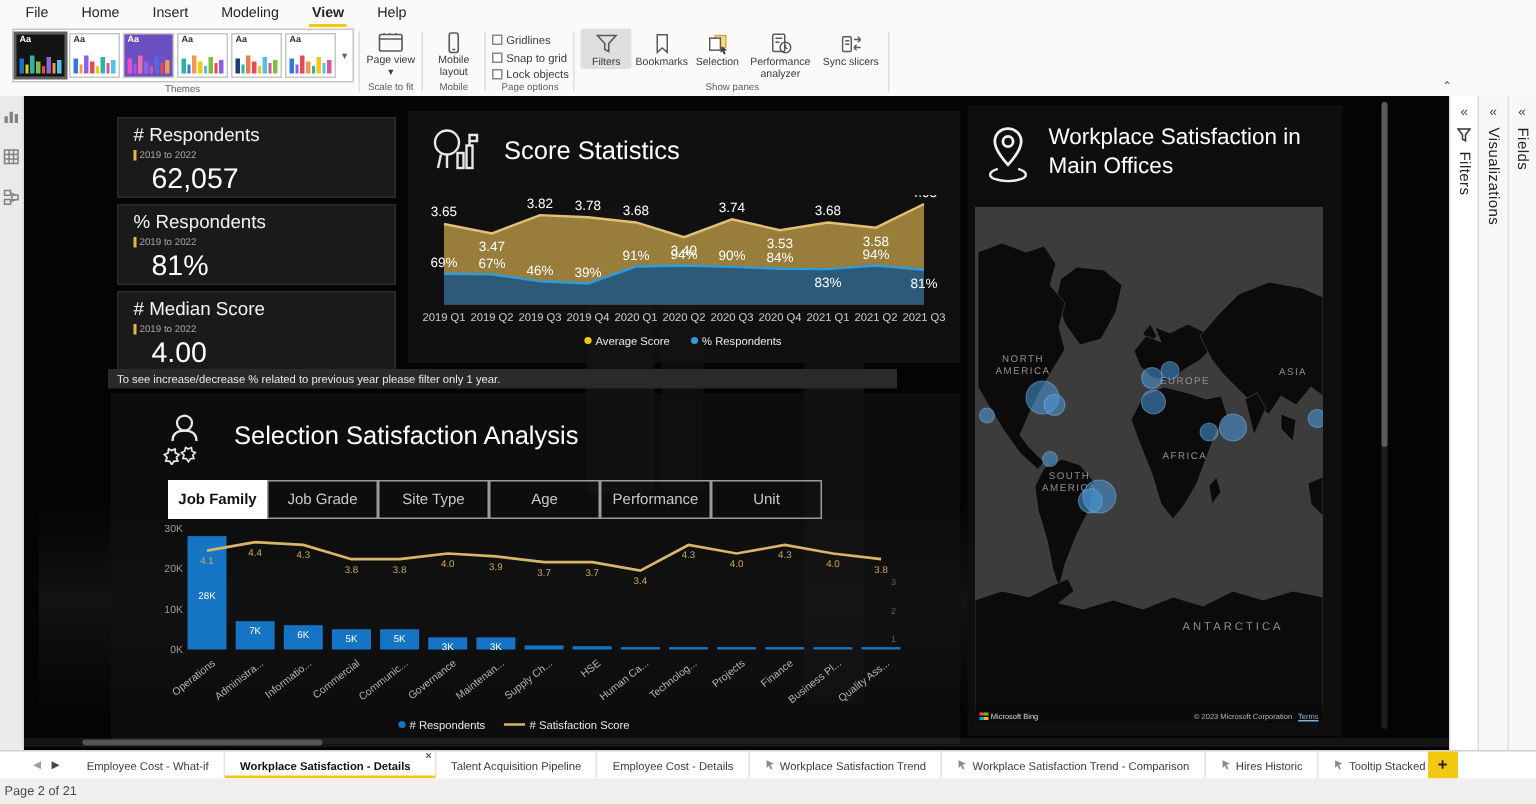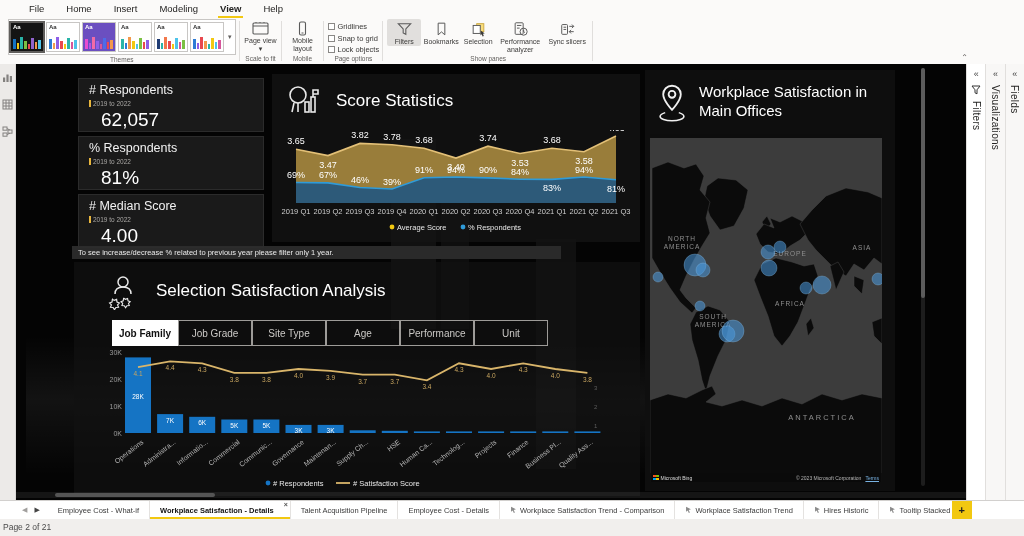--- a/index.html
+++ b/index.html
@@ -1,20 +1,20 @@
 <!DOCTYPE html>
 <html><head>
 <meta charset="utf-8">
 <style>
   html,body{margin:0;padding:0;width:1024px;height:536px;overflow:hidden;}
   *{box-sizing:border-box;}
   .app{position:relative;width:1024px;height:536px;background:#fff;font-family:"Liberation Sans",sans-serif;color:#252423;}
 
   
-  .menubar{position:absolute;left:0;top:0;width:1024px;height:18px;background:#fbfaf9;display:flex;align-items:stretch;padding-left:18px;}
+  .menubar{position:absolute;left:0;top:0;width:1024px;height:18px;background:#fbfaf9;display:flex;align-items:stretch;padding-left:6px;}
   .menu-item{font-size:9.5px;line-height:18px;padding:0 11px;cursor:default;color:#252423;position:relative;}
   .menu-item.active{font-weight:700;}
   .menu-item.active::after{content:"";position:absolute;left:9px;right:9px;bottom:0;height:2.5px;background:#f2c811;}
 
   
   .ribbon{position:absolute;left:0;top:18px;width:1024px;height:46px;background:#fbfaf9;display:flex;padding-left:4px;}
   .rgroup{display:flex;flex-direction:column;justify-content:space-between;padding:1px 4px 0 4px;position:relative;}
   .rgroup::after{content:"";position:absolute;right:0;top:3px;bottom:3px;width:1px;background:#e0dedc;}
   .rgc{display:flex;align-items:flex-start;gap:3px;}
   .rlabel{font-size:6.5px;color:#605e5c;text-align:center;padding:1px 0 2px 0;}
@@ -46,21 +46,21 @@
   .kpi-title{position:absolute;left:10px;top:4px;font-size:12.5px;color:#f2f2f2;}
   .kpi-period{position:absolute;left:10px;top:21px;display:flex;align-items:center;gap:2px;}
   .kpi-bar{width:2px;height:7px;background:#e8b63d;}
   .kpi-period span{font-size:6.5px;color:#a9a7a4;}
   .kpi-value{position:absolute;left:22px;top:30px;font-size:19px;color:#fff;}
 
   .panel{position:absolute;background:rgba(20,20,20,.82);}
   .panel-head{position:absolute;display:flex;align-items:center;gap:14px;}
   .panel-title{color:#ffffff;font-size:17px;font-weight:400;line-height:20px;}
 
-  .note{position:absolute;left:56px;top:182px;width:489px;height:13px;background:rgba(44,44,44,.95);color:#eaeaea;font-size:7.5px;line-height:13px;padding-left:6px;}
+  .note{position:absolute;left:56px;top:182px;width:526px;height:13px;background:rgba(44,44,44,.95);color:#eaeaea;font-size:7.5px;line-height:13px;padding-left:6px;}
 
   .btn-row{position:absolute;left:38px;top:58px;display:flex;}
   .a-btn{height:26px;border:1px solid #9d9b98;color:#cbc9c6;background:transparent;font-size:10px;display:flex;align-items:center;justify-content:center;width:74px;cursor:default;font-family:"Liberation Sans",sans-serif;}
   .a-btn.active{background:#fff;color:#111;font-weight:700;border-color:#fff;width:66px;}
 
   .map-box{position:absolute;left:5px;top:64px;width:232px;height:348px;background:#3c3c3c;border-top:4px solid #0d0d0d;overflow:hidden;}
   .map-attr{position:absolute;left:0;right:0;bottom:0;height:9px;background:rgba(10,10,10,.65);display:flex;align-items:center;justify-content:space-between;padding:0 3px;}
   .map-attr .l{display:flex;align-items:center;gap:2px;font-size:5px;color:#ddd;}
   .ms-logo{display:grid;grid-template-columns:2.5px 2.5px;grid-template-rows:2.5px 2.5px;gap:.5px;}
   .ms-logo i{display:block;}
@@ -656,29 +656,29 @@
         </div>
         <div class="tab">
           <span>Employee Cost - Details</span>
         </div>
         <div class="tab">
           <span style="display: flex;">
             <svg width="7" height="8" viewBox="0 0 8 9">
               <path d="M1.2,0.8 L6.8,3.6 L4.2,4.4 L5.6,7.4 L4.4,7.9 L3.1,5 L1.2,6.6 Z" fill="#8a8a8a"></path>
             </svg>
           </span>
-          <span>Workplace Satisfaction Trend - Comparison</span>
+          <span>Workplace Satisfaction Trend</span>
         </div>
         <div class="tab">
           <span style="display: flex;">
             <svg width="7" height="8" viewBox="0 0 8 9">
               <path d="M1.2,0.8 L6.8,3.6 L4.2,4.4 L5.6,7.4 L4.4,7.9 L3.1,5 L1.2,6.6 Z" fill="#8a8a8a"></path>
             </svg>
           </span>
-          <span>Workplace Satisfaction Trend</span>
+          <span>Workplace Satisfaction Trend - Comparison</span>
         </div>
         <div class="tab">
           <span style="display: flex;">
             <svg width="7" height="8" viewBox="0 0 8 9">
               <path d="M1.2,0.8 L6.8,3.6 L4.2,4.4 L5.6,7.4 L4.4,7.9 L3.1,5 L1.2,6.6 Z" fill="#8a8a8a"></path>
             </svg>
           </span>
           <span>Hires Historic</span>
         </div>
         <div class="tab">

